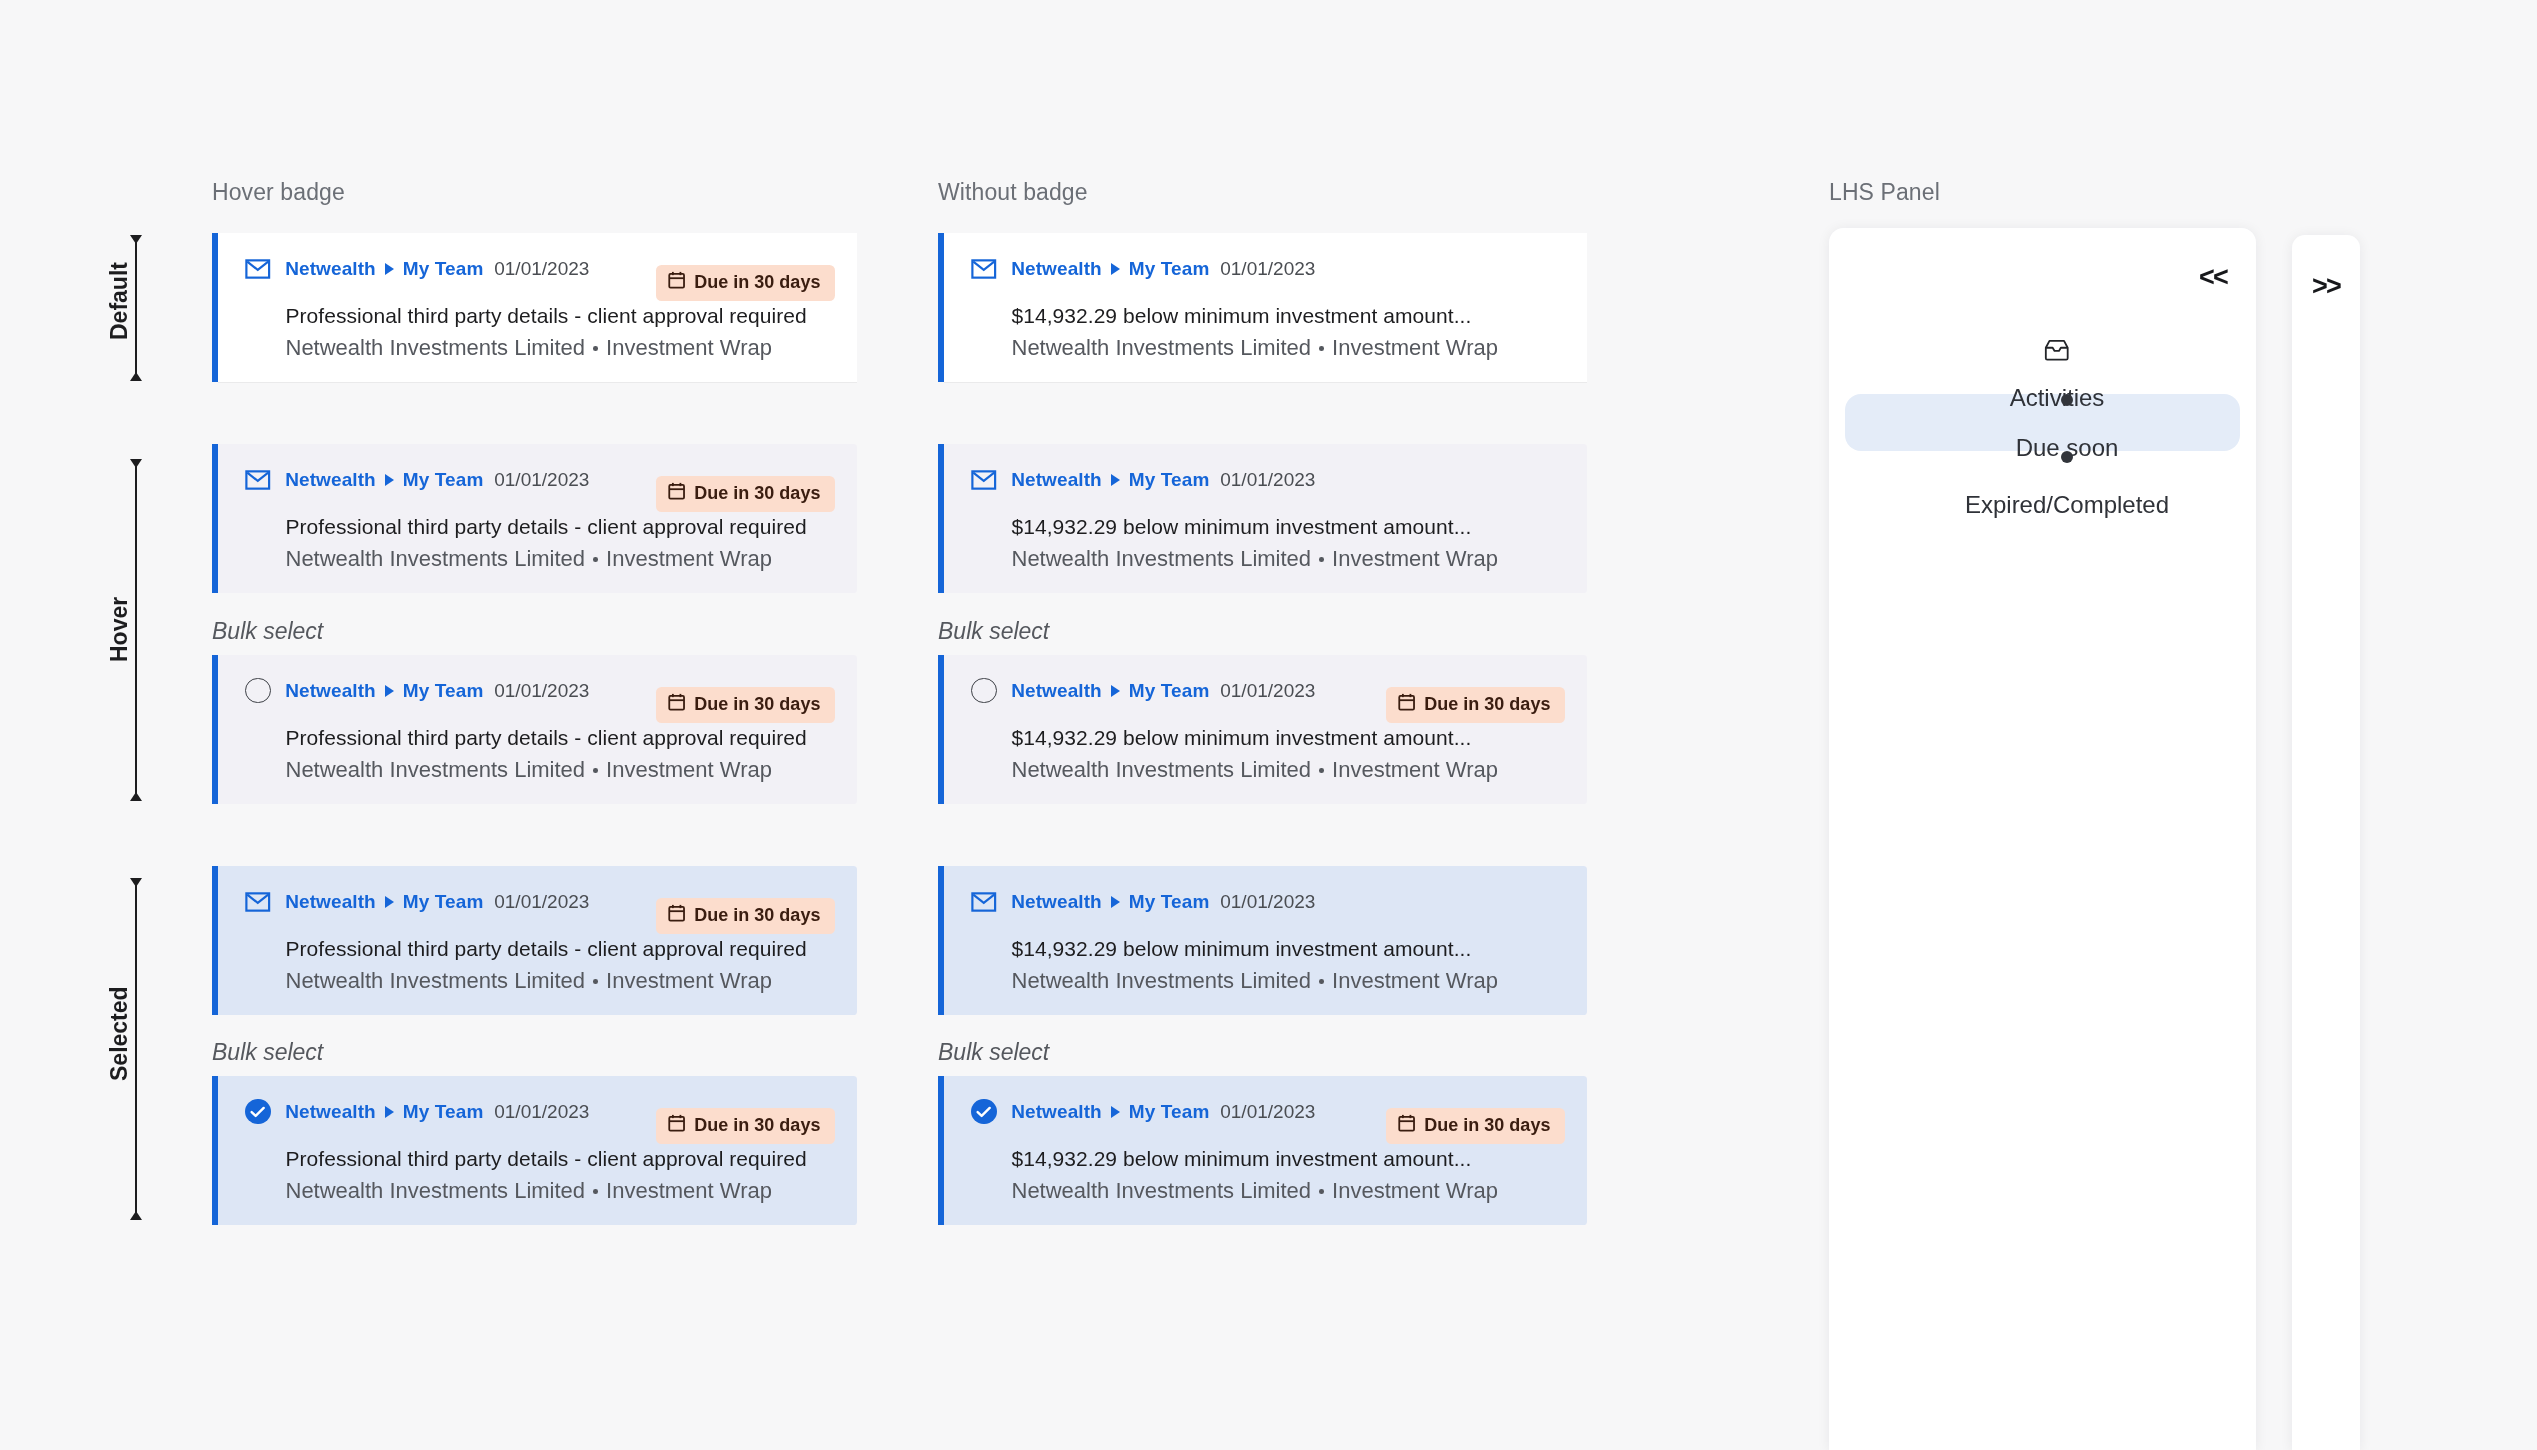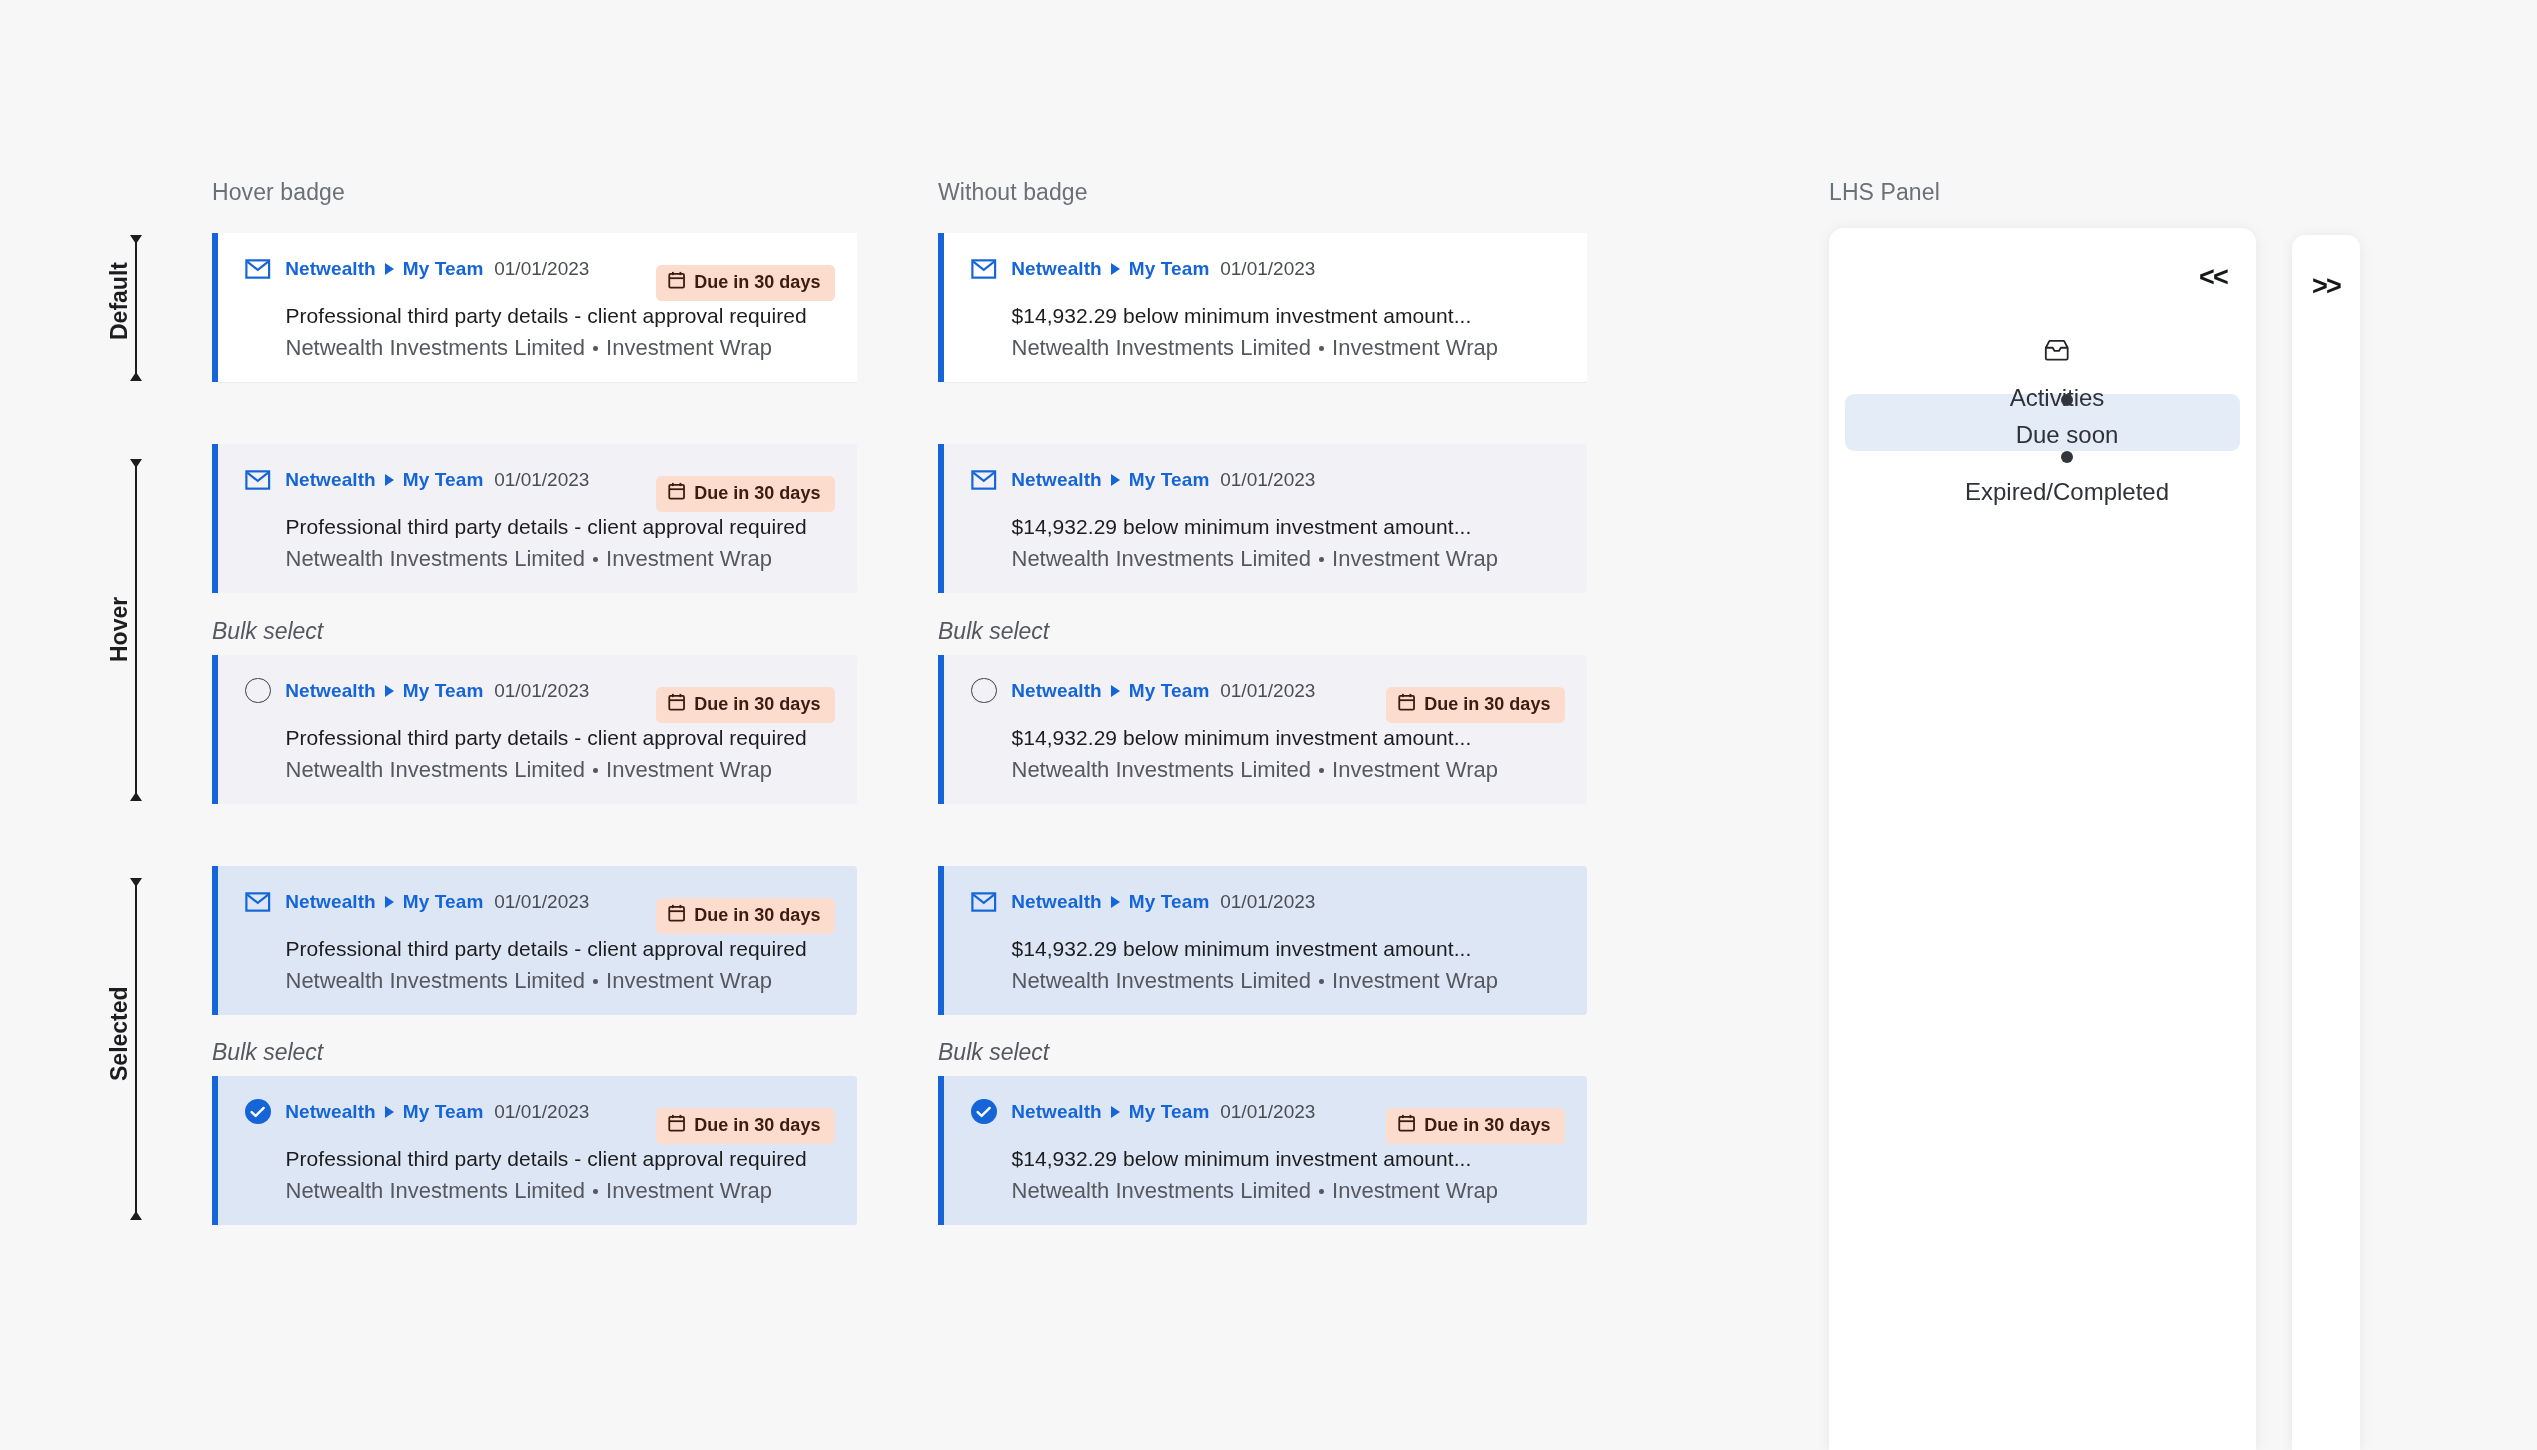--- a/index.html
+++ b/index.html
@@ -153,21 +153,21 @@
   .nav { position: absolute; left: 0; right: 0; top: 109px; }
   .nav-item {
     display: flex; align-items: center;
     height: 57px;
     margin: 0 16.4px;
     padding-left: 29px;
     border-radius: 9px;
     gap: 20px;
     flex-direction: column;
   }
-  .nav-item.child { padding-left: 49px; gap: 15px; }
+  .nav-item.child { padding-left: 49px; gap: 28px; border-radius: 16px; }
   .nav-item.active { background: #e4ecf8; }
   .nav-item .nlabel { font-size: 24px; color: #2f3238; white-space: nowrap; }
   .nav-item .bullet { width: 12px; height: 12px; border-radius: 50%; background: #32353b; flex: 0 0 12px; }
   .nav-icon { width: 27px; height: 27px; flex: 0 0 27px; display:flex; align-items:center; justify-content:center; }
   .nav-gap { height: 12.8px; }
 
   .panel-rail {
     position: absolute;
     background: #ffffff;
     border-radius: 12.8px 12.8px 0 0;

